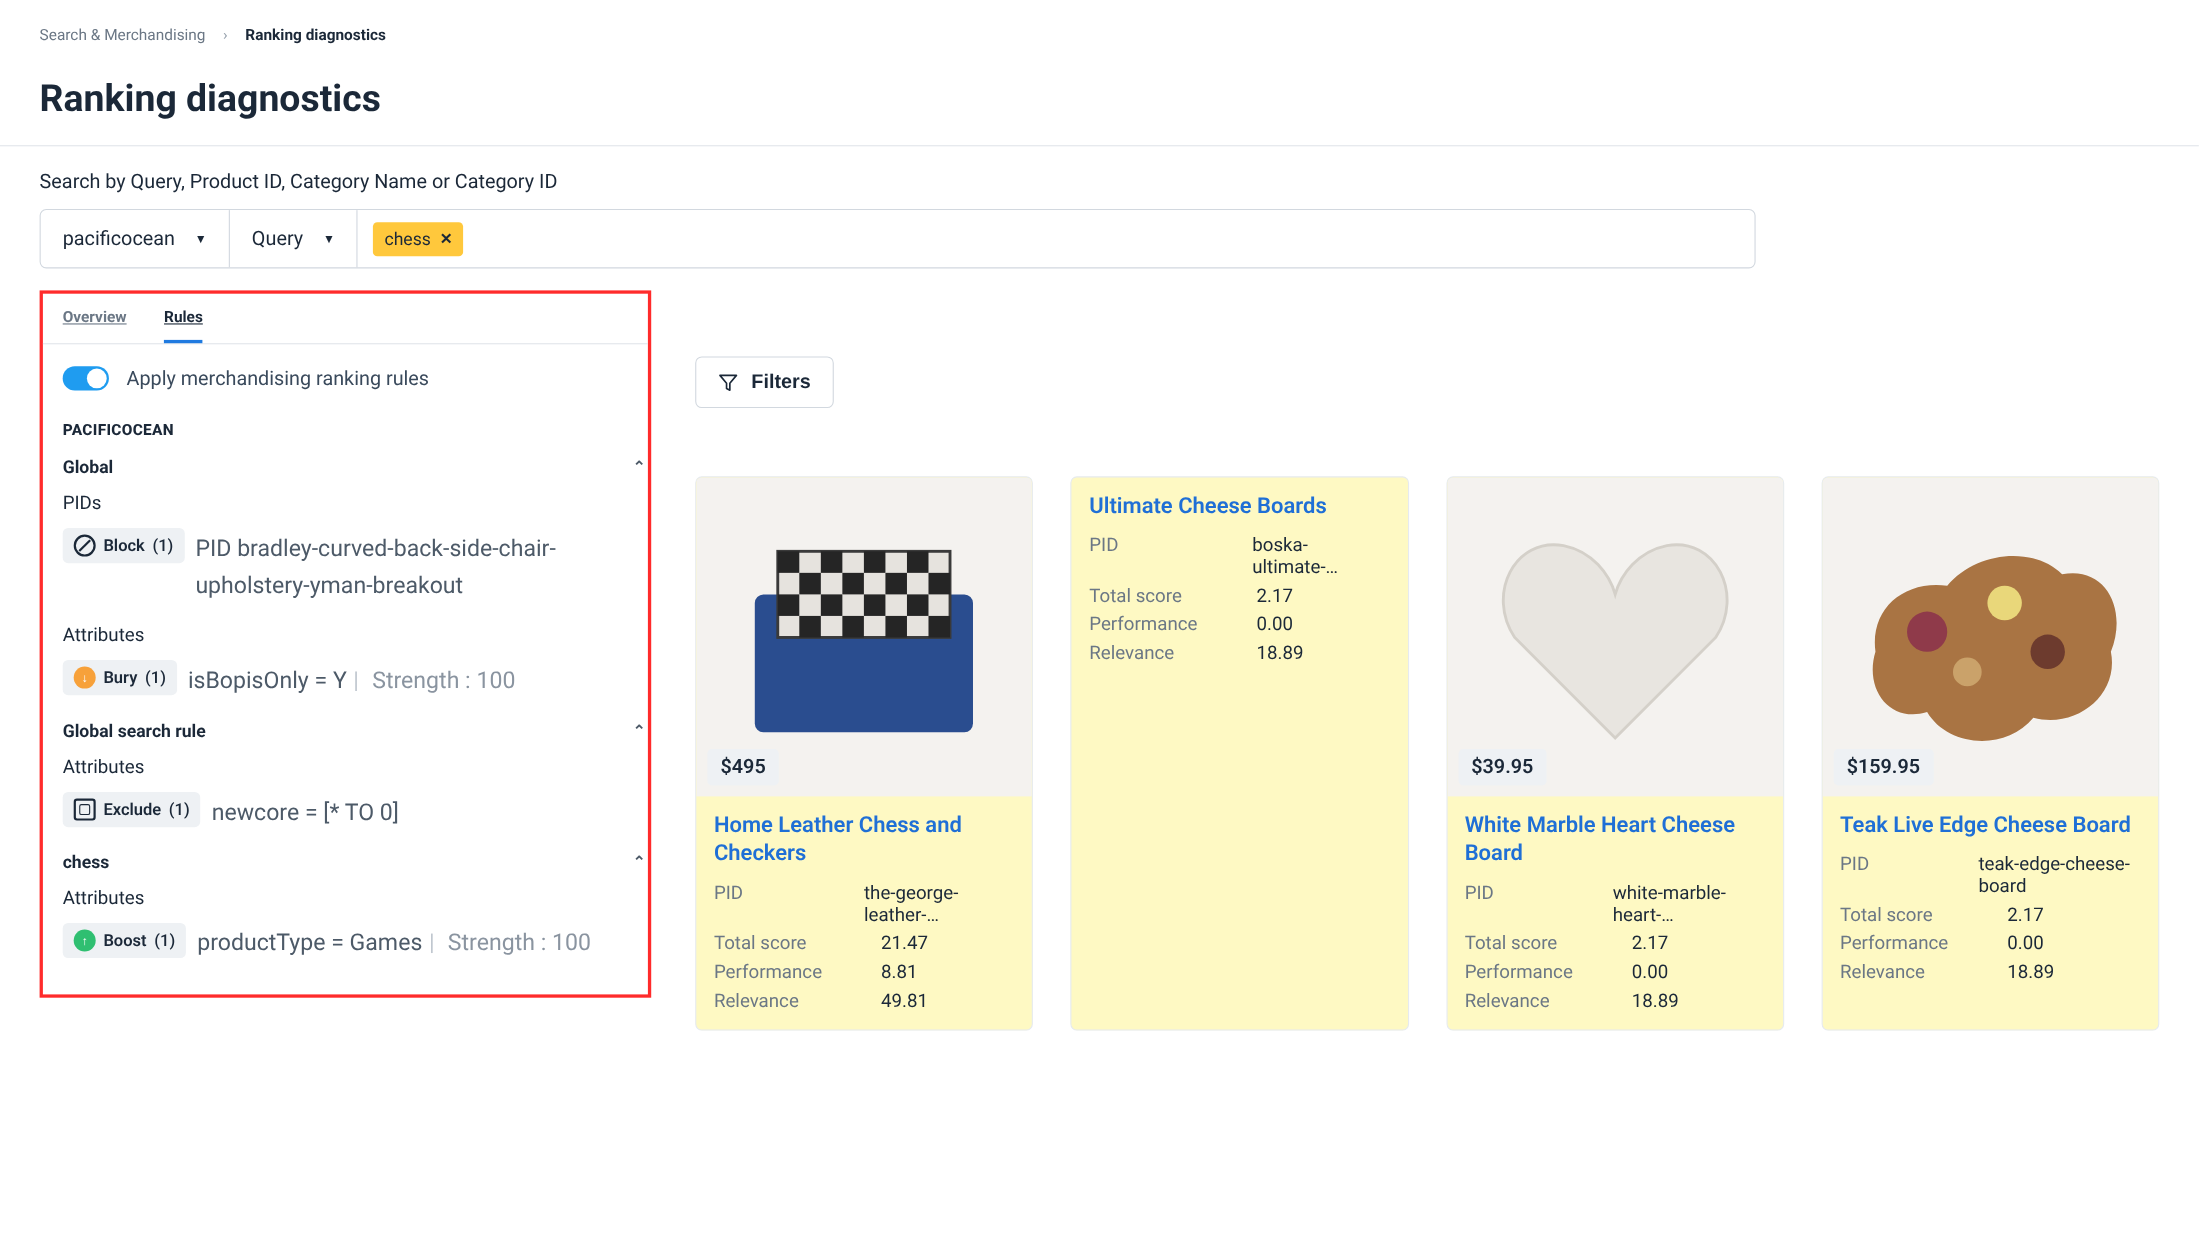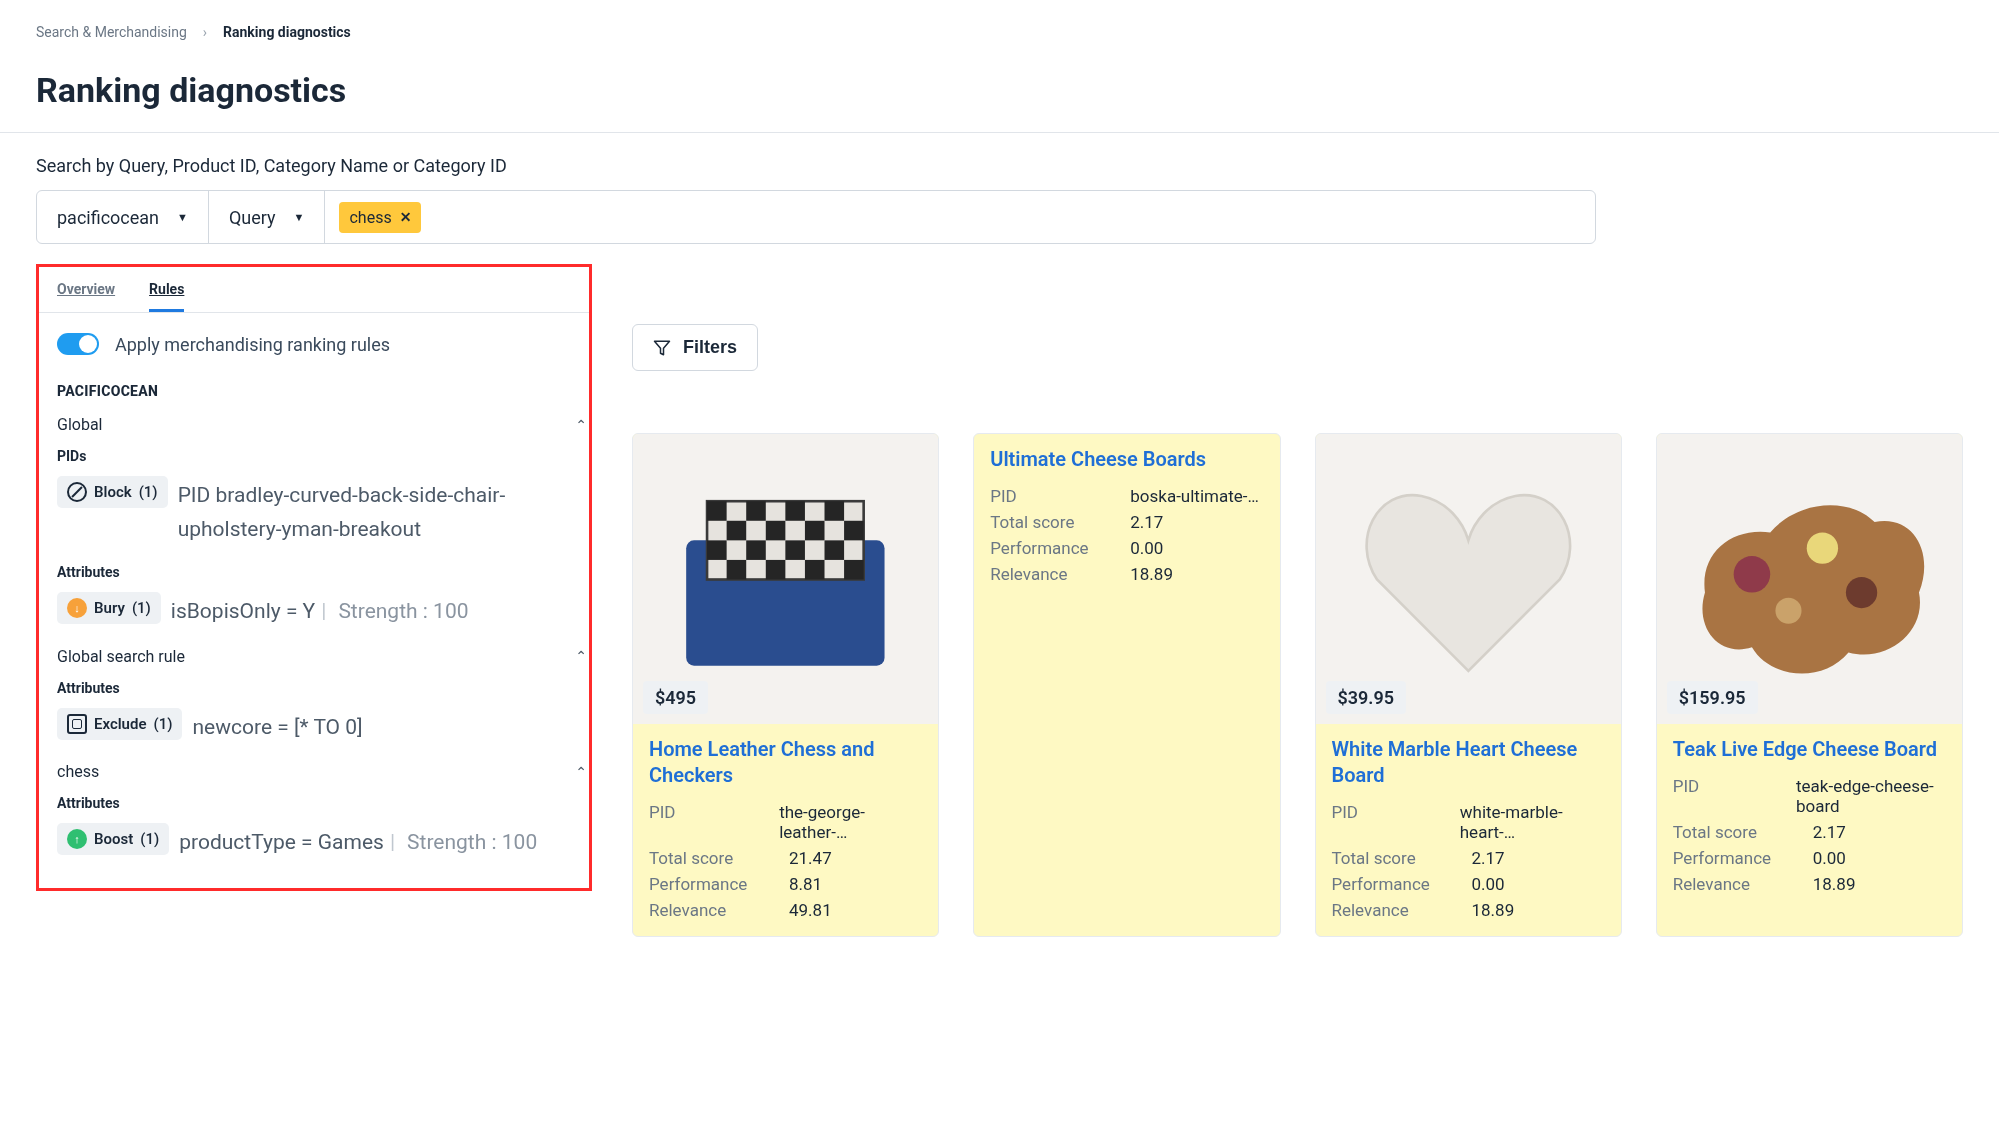--- a/index.html
+++ b/index.html
@@ -124,29 +124,29 @@
   color: #1b2838;
   letter-spacing: 0.3px;
   margin-bottom: 16px;
   text-transform: uppercase;
 }
 .rule-head {
   display: flex;
   justify-content: space-between;
   align-items: center;
   font-size: 16px;
-  font-weight: 400;
+  font-weight: 700;
   color: #1b2838;
   margin-bottom: 14px;
   cursor: pointer;
 }
 .rule-head .caret { font-size: 14px; color: #4d5a68; }
 .sub-label {
-  font-size: 14px;
-  font-weight: 700;
+  font-size: 17px;
+  font-weight: 400;
   color: #1b2838;
   margin-bottom: 12px;
 }
 .rule-item {
   display: flex;
   align-items: flex-start;
   gap: 10px;
   margin-bottom: 18px;
 }
 .badge {
@@ -274,20 +274,21 @@
   color: #1f6fd6;
   margin-bottom: 14px;
   line-height: 1.3;
   cursor: pointer;
 }
 .stats-row {
   display: flex;
   font-size: 17px;
   color: #6b7785;
   margin-bottom: 6px;
+  gap: 12px;
 }
 .stats-row .label { width: 140px; }
 .stats-row .value { color: #1b2838; }
 .stats-row.pid .value { color: #1b2838; max-width: 150px; }
 
 .ph { width: 90%; height: 90%; }
 </style>
 </head>
 <body>
 

